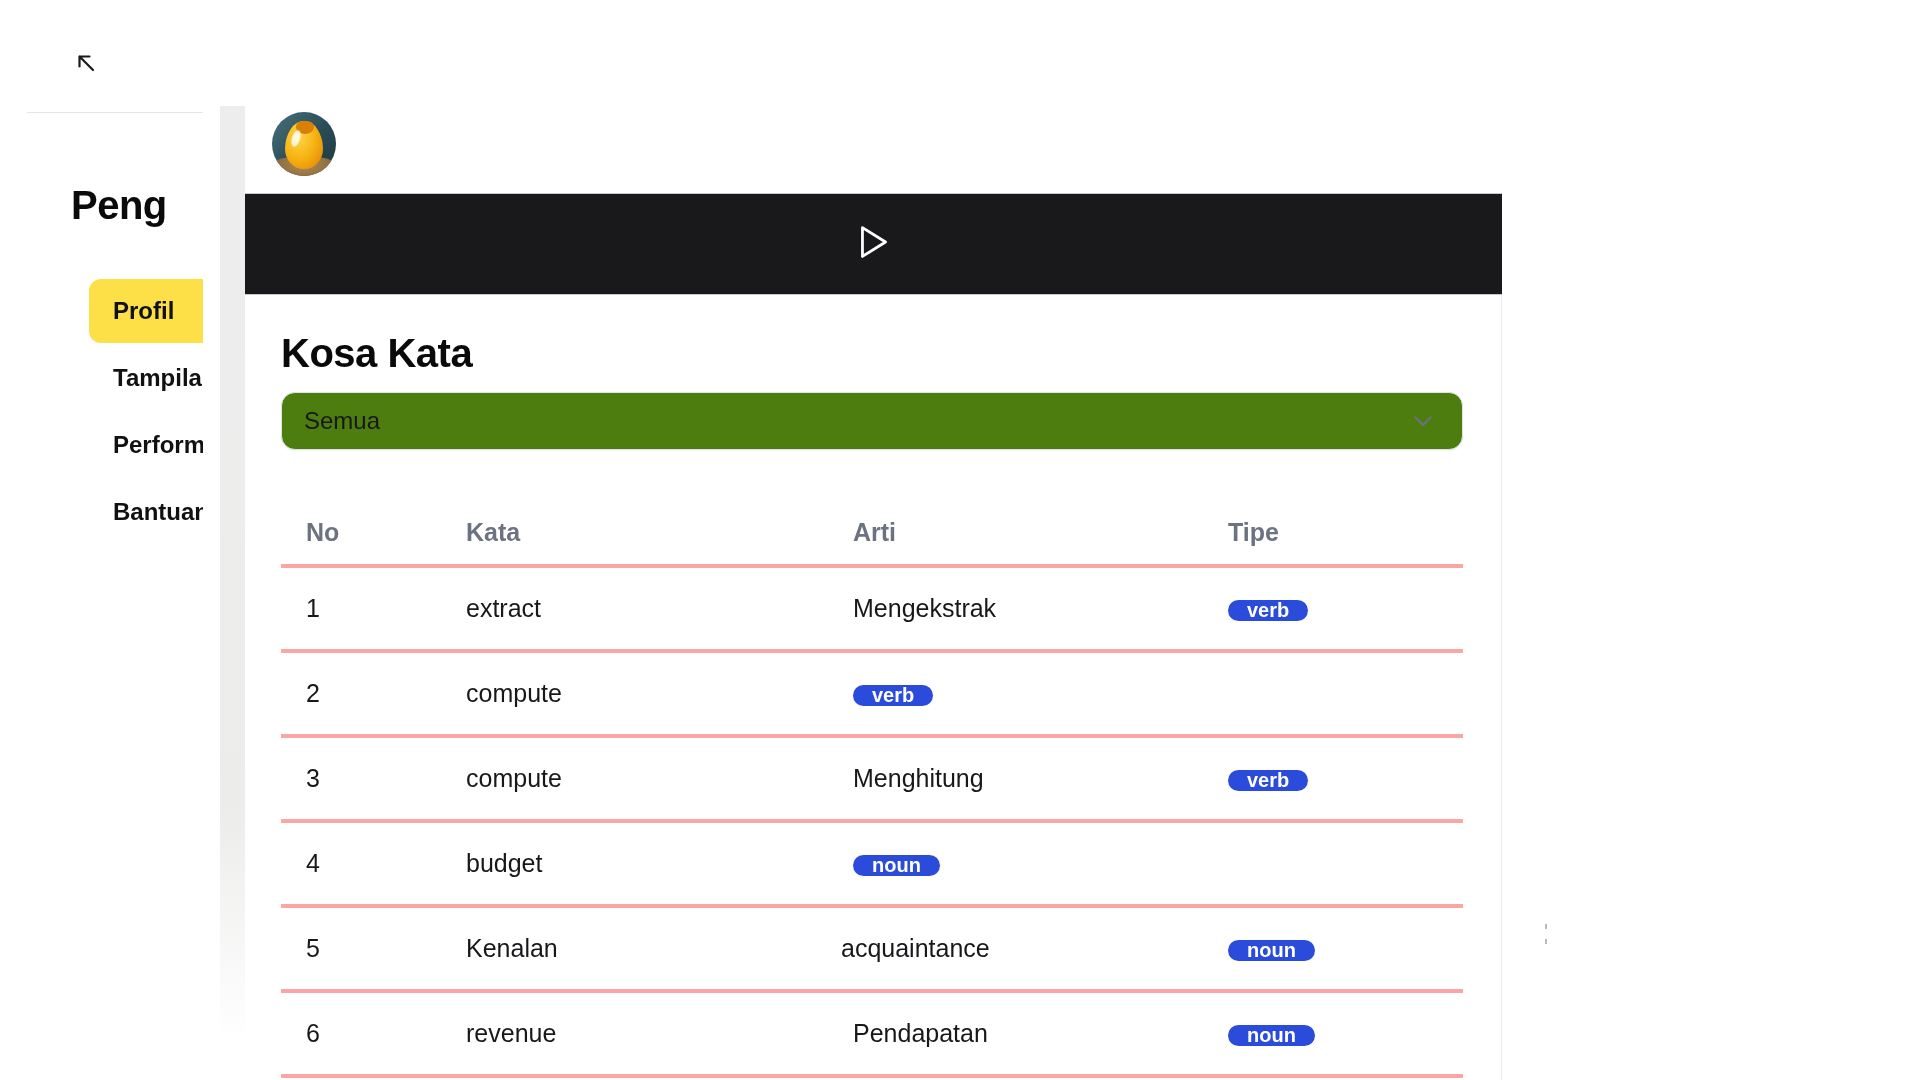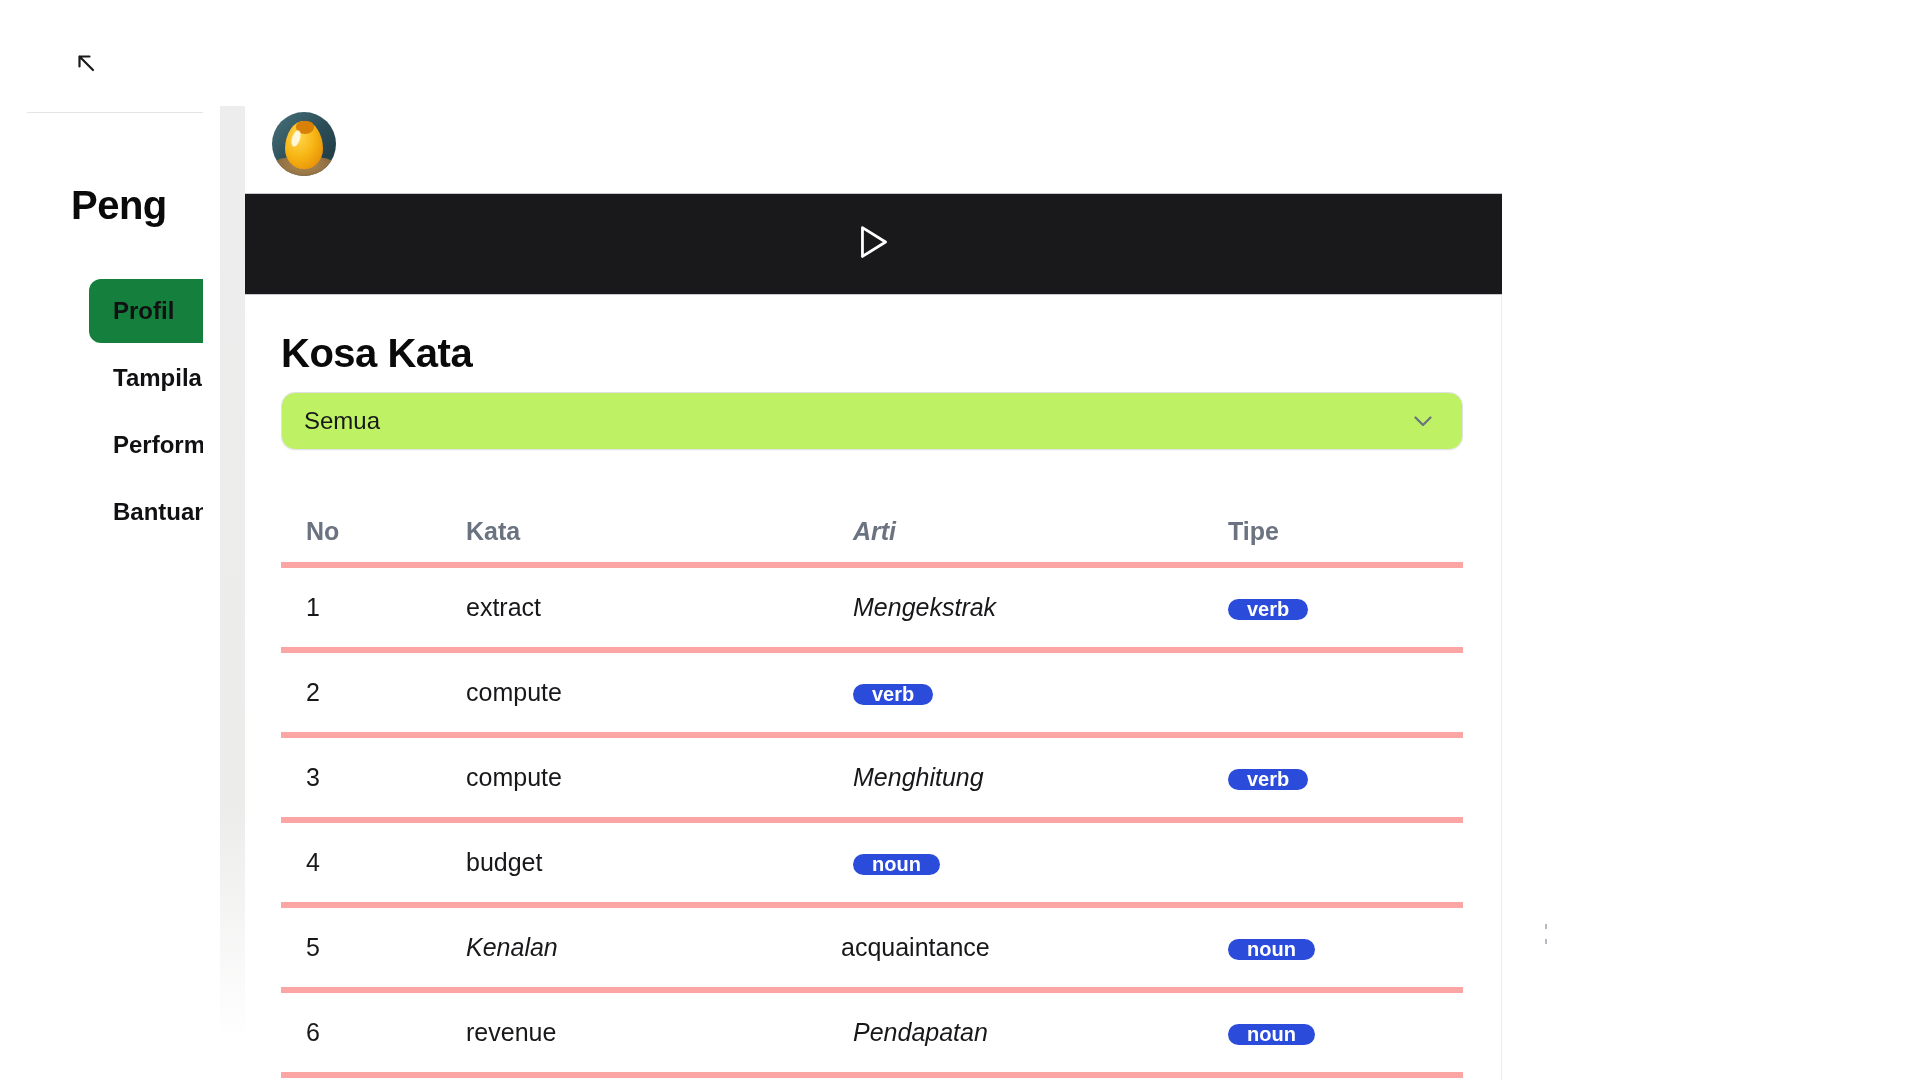--- a/index.html
+++ b/index.html
@@ -13,21 +13,21 @@
 
   
   .sidebar { position:absolute; left:0; top:0; width:203px; height:1080px; overflow:hidden; }
   .sidebar-divider { position:absolute; left:27px; top:112px; width:176px; height:1px; background:#e4e4e7; }
   .sidebar-title { position:absolute; left:71px; top:183px; width:117px; overflow:hidden;
     font-size:40px; font-weight:700; color:#0a0a0a; white-space:nowrap; letter-spacing:-0.5px; }
   .nav { position:absolute; left:89px; top:279px; width:114px; }
   .nav-item { position:relative; height:64px; margin-bottom:3px; display:flex; align-items:center;
     padding-left:24px; font-size:24px; font-weight:700; color:#111113; white-space:nowrap; cursor:pointer;
     border-radius:12px 0 0 12px; }
-  .nav-item.active { background:#15803d; }
+  .nav-item.active { background:#fde047; }
 
   
   .gutter { position:absolute; left:220px; top:106px; width:25px; height:974px;
     background:linear-gradient(to bottom, #ededed 0%, #ececeb 72%, rgba(236,236,235,0) 96%); }
 
   
   .panel { position:absolute; left:245px; top:0; width:1257px; height:1080px; background:#fff; }
   .panel-right-border { position:absolute; left:1256px; top:295px; width:1px; height:785px; background:#ececec; }
 
   
@@ -46,36 +46,36 @@
   
   .player-bar { position:absolute; left:0; top:193px; width:1257px; height:102px; background:#19191c;
     border-top:1px solid #c9c9cf; border-bottom:1px solid #c9c9cf;
     display:flex; align-items:center; justify-content:center; cursor:pointer; }
 
   
   .heading { position:absolute; left:36px; top:331px; font-size:40px; font-weight:700;
     color:#0a0a0a; letter-spacing:-0.5px; }
 
   .dropdown { position:absolute; left:36px; top:392px; width:1182px; height:58px;
-    border:1px solid #e2e2e6; border-radius:14px; background:#bef264;
+    border:1px solid #e2e2e6; border-radius:14px; background:#4d7c0f;
     box-shadow:0 1px 2px rgba(0,0,0,0.04); display:flex; align-items:center;
     padding:0 30px 0 22px; cursor:pointer; }
   .dropdown-value { font-size:24px; color:#18181b; flex:1; }
   .dropdown .chev { flex:0 0 auto; display:flex; }
 
   
   .table { position:absolute; left:36px; top:500px; width:1182px; }
-  .tr { display:flex; align-items:center; border-bottom:6px solid #fca5a5; padding-left:25px; }
+  .tr { display:flex; align-items:center; border-bottom:4px solid #fca5a5; padding-left:25px; }
   .tr.head { height:68px; }
   .tr.row { height:85px; }
   .th { font-size:25px; font-weight:700; color:#6b7280; }
   .td { font-size:25px; font-weight:400; color:#18181b; }
   .c-no   { width:160px; }
   .c-kata { width:387px; }
-  .c-arti { width:375px;font-style:italic; }
+  .c-arti { width:375px; }
   .c-tipe { flex:1; }
   .badge { display:inline-flex; align-items:center; justify-content:center; height:21px;
     padding:0 19px; border-radius:17px; background:#2b4bdb; color:#ffffff;
     font-size:20px; font-weight:700; line-height:1; }
 
   
   .speck { position:absolute; width:2px; height:5px; background:#9ca3af; opacity:0.75; }
   .speck.s1 { left:1545px; top:924px; }
   .speck.s2 { left:1545px; top:939px; }
 </style>

